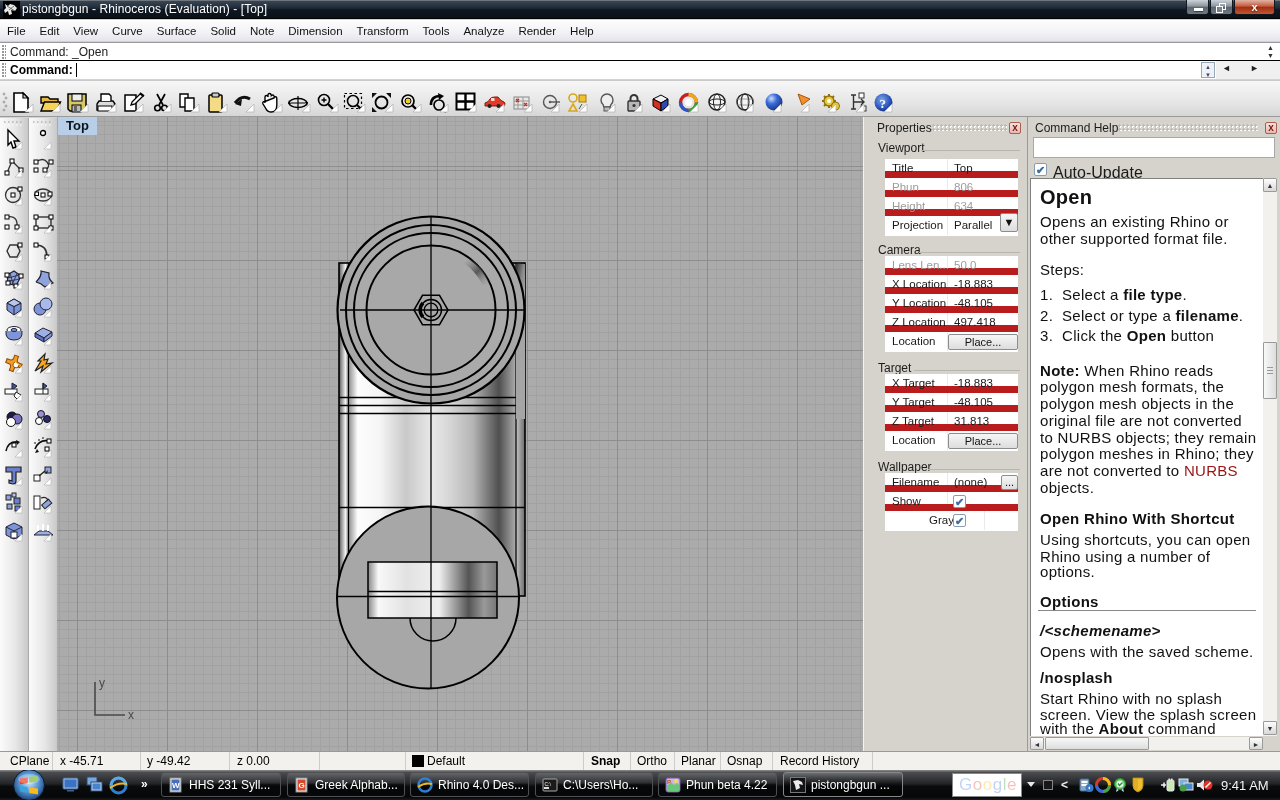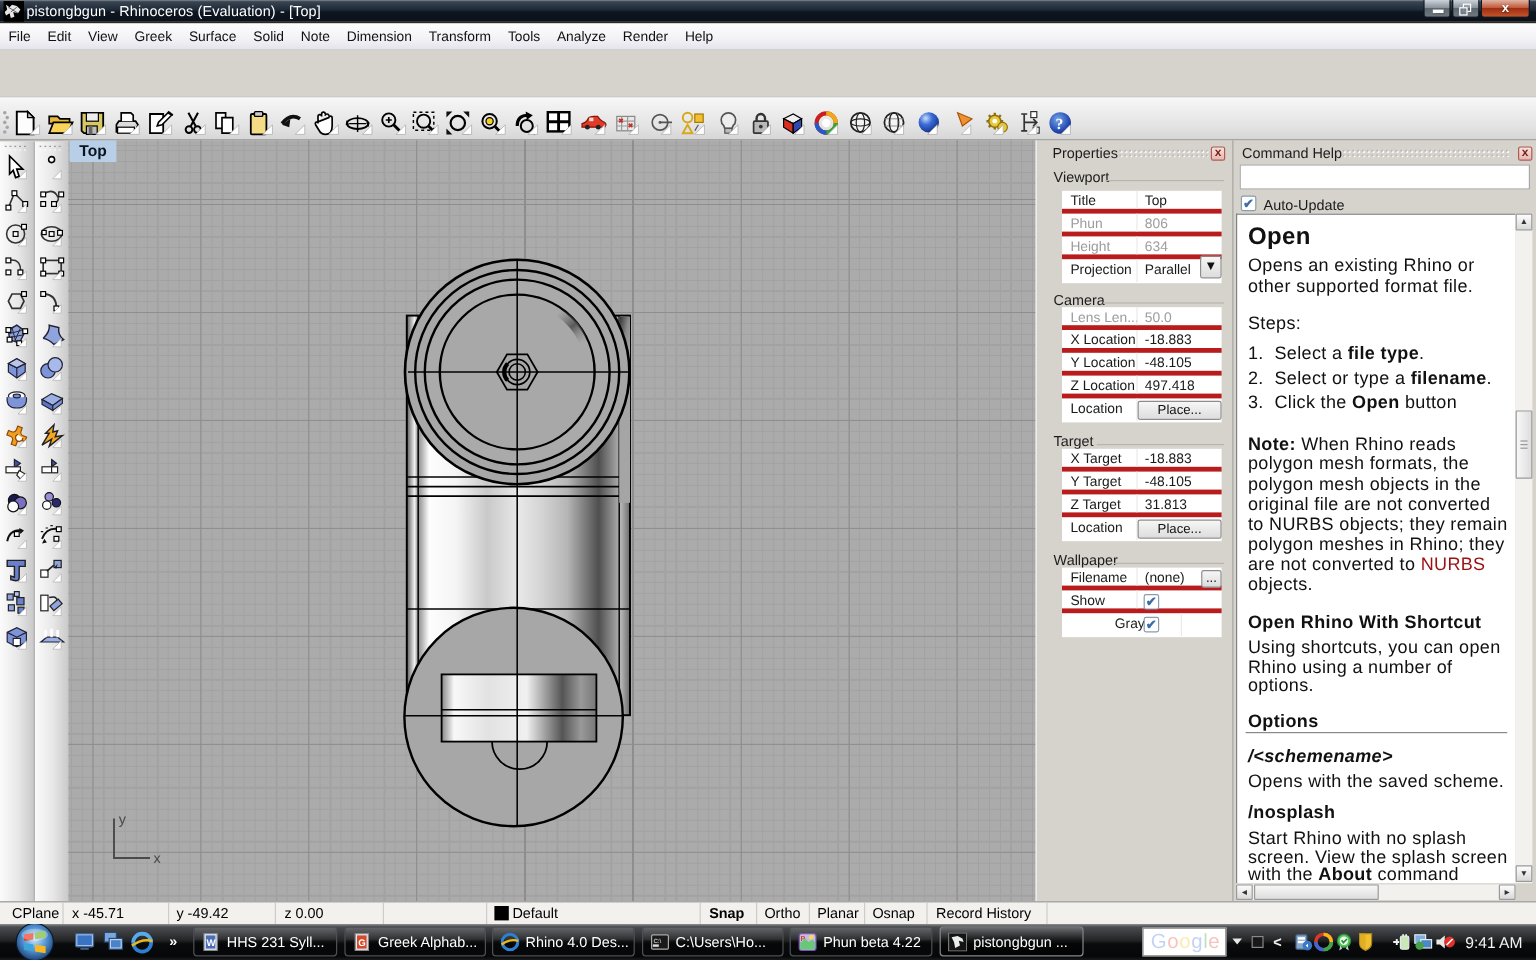--- a/index.html
+++ b/index.html
@@ -46,21 +46,21 @@
 
 #chelp{left:1028px;top:117px;width:252px;height:634px;background:#d6d3cc;font-size:12px;color:#1a1a1a;}
 
 .phead{position:absolute;font-size:12px;color:#1c1c1c;}
 .pgrip{position:absolute;height:7px;background-image:radial-gradient(circle at 1.5px 1.5px,#bbb 1px,rgba(0,0,0,0) 1.1px),radial-gradient(circle at 1.5px 1.5px,#fff 1px,rgba(0,0,0,0) 1.1px);background-size:4px 4px;background-position:0 0,1px 1px;}
 .pclose{position:absolute;width:12px;height:12px;background:linear-gradient(#f5e2df,#e8b7b0);border:1px solid #b05a50;border-radius:2px;color:#7c2018;font-size:10px;font-weight:bold;text-align:center;line-height:10px;}
 .seclabel{position:absolute;color:#1c1c1c;}
 .secline{position:absolute;height:1px;background:#b8b5ae;}
 
 .ptable{position:absolute;background:#fff;font-size:11.5px;}
-.prow{position:absolute;left:0;width:100%;height:19px;border-bottom:4px solid #b91c1c;}
+.prow{position:absolute;left:0;width:100%;height:19px;border-bottom:7px solid #b91c1c;}
 .plabel{position:absolute;left:7px;top:3px;}
 .pval{position:absolute;left:69px;top:3px;}
 .gray{color:#9c9c9c;}
 .pcolsep{position:absolute;top:0;left:62px;width:1px;height:100%;background:#eceae6;}
 .pbtn{position:absolute;background:linear-gradient(#f6f6f6,#ddd);border:1px solid #8d8d8d;border-radius:2px;font-size:11px;text-align:center;color:#111;}
 .vcheck{position:absolute;width:13px;height:13px;background:#fff;border:1px solid #8a9cb0;border-radius:2px;color:#3a6ea5;font-size:11px;font-weight:bold;text-align:center;line-height:12px;}
 .hl{position:absolute;left:9px;font-size:15px;white-space:nowrap;letter-spacing:0.3px;}
 .sbtn{position:absolute;width:14px;height:14px;background:linear-gradient(#fdfdfd,#d8d8d8);border:1px solid #9a9a9a;font-size:7px;color:#333;text-align:center;line-height:13px;border-radius:1px;}
 #hscroll .sbtn{height:13px;width:14px;}
 
@@ -96,31 +96,45 @@
         <div style="position:absolute;left:5px;top:6px;width:7px;height:7px;border:1.5px solid #fff;background:rgba(120,128,138,0.9);"></div>
       </div>
     <div class="wb" id="wb-close">
         <div style="position:absolute;left:0;top:1px;width:100%;text-align:center;color:#fff;font-size:11px;font-weight:bold;text-shadow:0 1px 2px rgba(0,0,0,0.6);">x</div>
       </div>
   </div>
   <div id="menubar" class="abs">
       <span>File</span>
       <span>Edit</span>
       <span>View</span>
-      <span>Greek</span>
+      <span>Curve</span>
       <span>Surface</span>
       <span>Solid</span>
       <span>Note</span>
       <span>Dimension</span>
       <span>Transform</span>
       <span>Tools</span>
       <span>Analyze</span>
       <span>Render</span>
       <span>Help</span>
     </div>
+  <div id="cmdhist" class="abs">
+      <div style="position:absolute;left:2px;top:2px;width:4px;height:14px;background-image:radial-gradient(circle at 1px 1px,#999 0.8px,rgba(0,0,0,0) 1px);background-size:3px 3px;"></div>
+      <div class="t">Command: _Open</div>
+    <div style="position:absolute;left:1264px;top:1px;width:13px;height:16px;font-size:7px;color:#333;text-align:center;line-height:8px;">▲<br>▼</div>
+  </div>
+  <div id="cmdline" class="abs">
+      <div style="position:absolute;left:2px;top:2px;width:4px;height:14px;background-image:radial-gradient(circle at 1px 1px,#999 0.8px,rgba(0,0,0,0) 1px);background-size:3px 3px;"></div>
+      <div class="t">Command:</div>
+      <div id="caret" class="abs"></div>
+    <div style="position:absolute;left:1216px;top:0;width:64px;height:18px;background:#f0f0f0;"></div>
+      <div style="position:absolute;left:1201px;top:1px;width:14px;height:16px;border:1px solid #9ab;background:#eef1f8;font-size:6px;color:#446;text-align:center;line-height:8px;">▲<br>▼</div>
+    <div style="position:absolute;left:1222px;top:2px;font-size:9px;color:#222;">◄</div>
+    <div style="position:absolute;left:1250px;top:2px;font-size:9px;color:#222;">►</div>
+  </div>
   <div id="toolbar" class="abs">
   <svg width="1280" height="37" viewBox="0 0 1280 37">
     <g id="grip" stroke="#aaa">
           <circle cx="4" cy="13" r="1" fill="#999"></circle>
           <circle cx="6" cy="17" r="1" fill="#999"></circle>
           <circle cx="4" cy="21" r="1" fill="#999"></circle>
           <circle cx="6" cy="25" r="1" fill="#999"></circle>
           <circle cx="4" cy="29" r="1" fill="#999"></circle>
         </g>
     <g transform="translate(12,12)">
@@ -704,21 +718,21 @@
     <div class="pbtn" style="left:137px;top:358px;width:17px;height:15px;line-height:13px;">...</div>
     <div class="vcheck" style="left:89px;top:378px;">✔</div>
     <div class="vcheck" style="left:89px;top:397px;">✔</div>
   </div>
   <div id="chelp" class="abs">
     <div class="phead" style="left:7px;top:4px;">Command Help</div>
     <div class="pgrip" style="left:90px;top:7px;width:140px;"></div>
     <div class="pclose" style="left:237px;top:5px;">x</div>
     <div style="position:absolute;left:5px;top:20px;width:242px;height:21px;background:#fff;border:1px solid #a8a8a8;"></div>
     <div class="vcheck" style="left:6px;top:46px;">✔</div>
-    <div style="position:absolute;left:25px;top:47px;font-size:12px;">Auto-Update</div>
+    <div style="position:absolute;left:25px;top:47px;font-size:16px;">Auto-Update</div>
     <div id="helpcontent" style="position:absolute;left:2px;top:61px;width:233px;height:558px;background:#fff;border-top:1px solid #808080;border-left:1px solid #808080;overflow:hidden;color:#111;">
       <div class="hl" style="top:7px;font-size:20px;font-weight:bold;">Open</div>
       <div class="hl" style="top:34px;">Opens an existing Rhino or</div>
       <div class="hl" style="top:51px;">other supported format file.</div>
       <div class="hl" style="top:82px;font-weight:normal;">Steps:</div>
       <div class="hl" style="top:107px;">1.&nbsp;&nbsp;Select a <b>file type</b>.</div>
       <div class="hl" style="top:128px;">2.&nbsp;&nbsp;Select or type a <b>filename</b>.</div>
       <div class="hl" style="top:148px;">3.&nbsp;&nbsp;Click the <b>Open</b> button</div>
       <div class="hl" style="top:183px;"><b>Note:</b> When Rhino reads</div>
       <div class="hl" style="top:199px;">polygon mesh formats, the</div>

